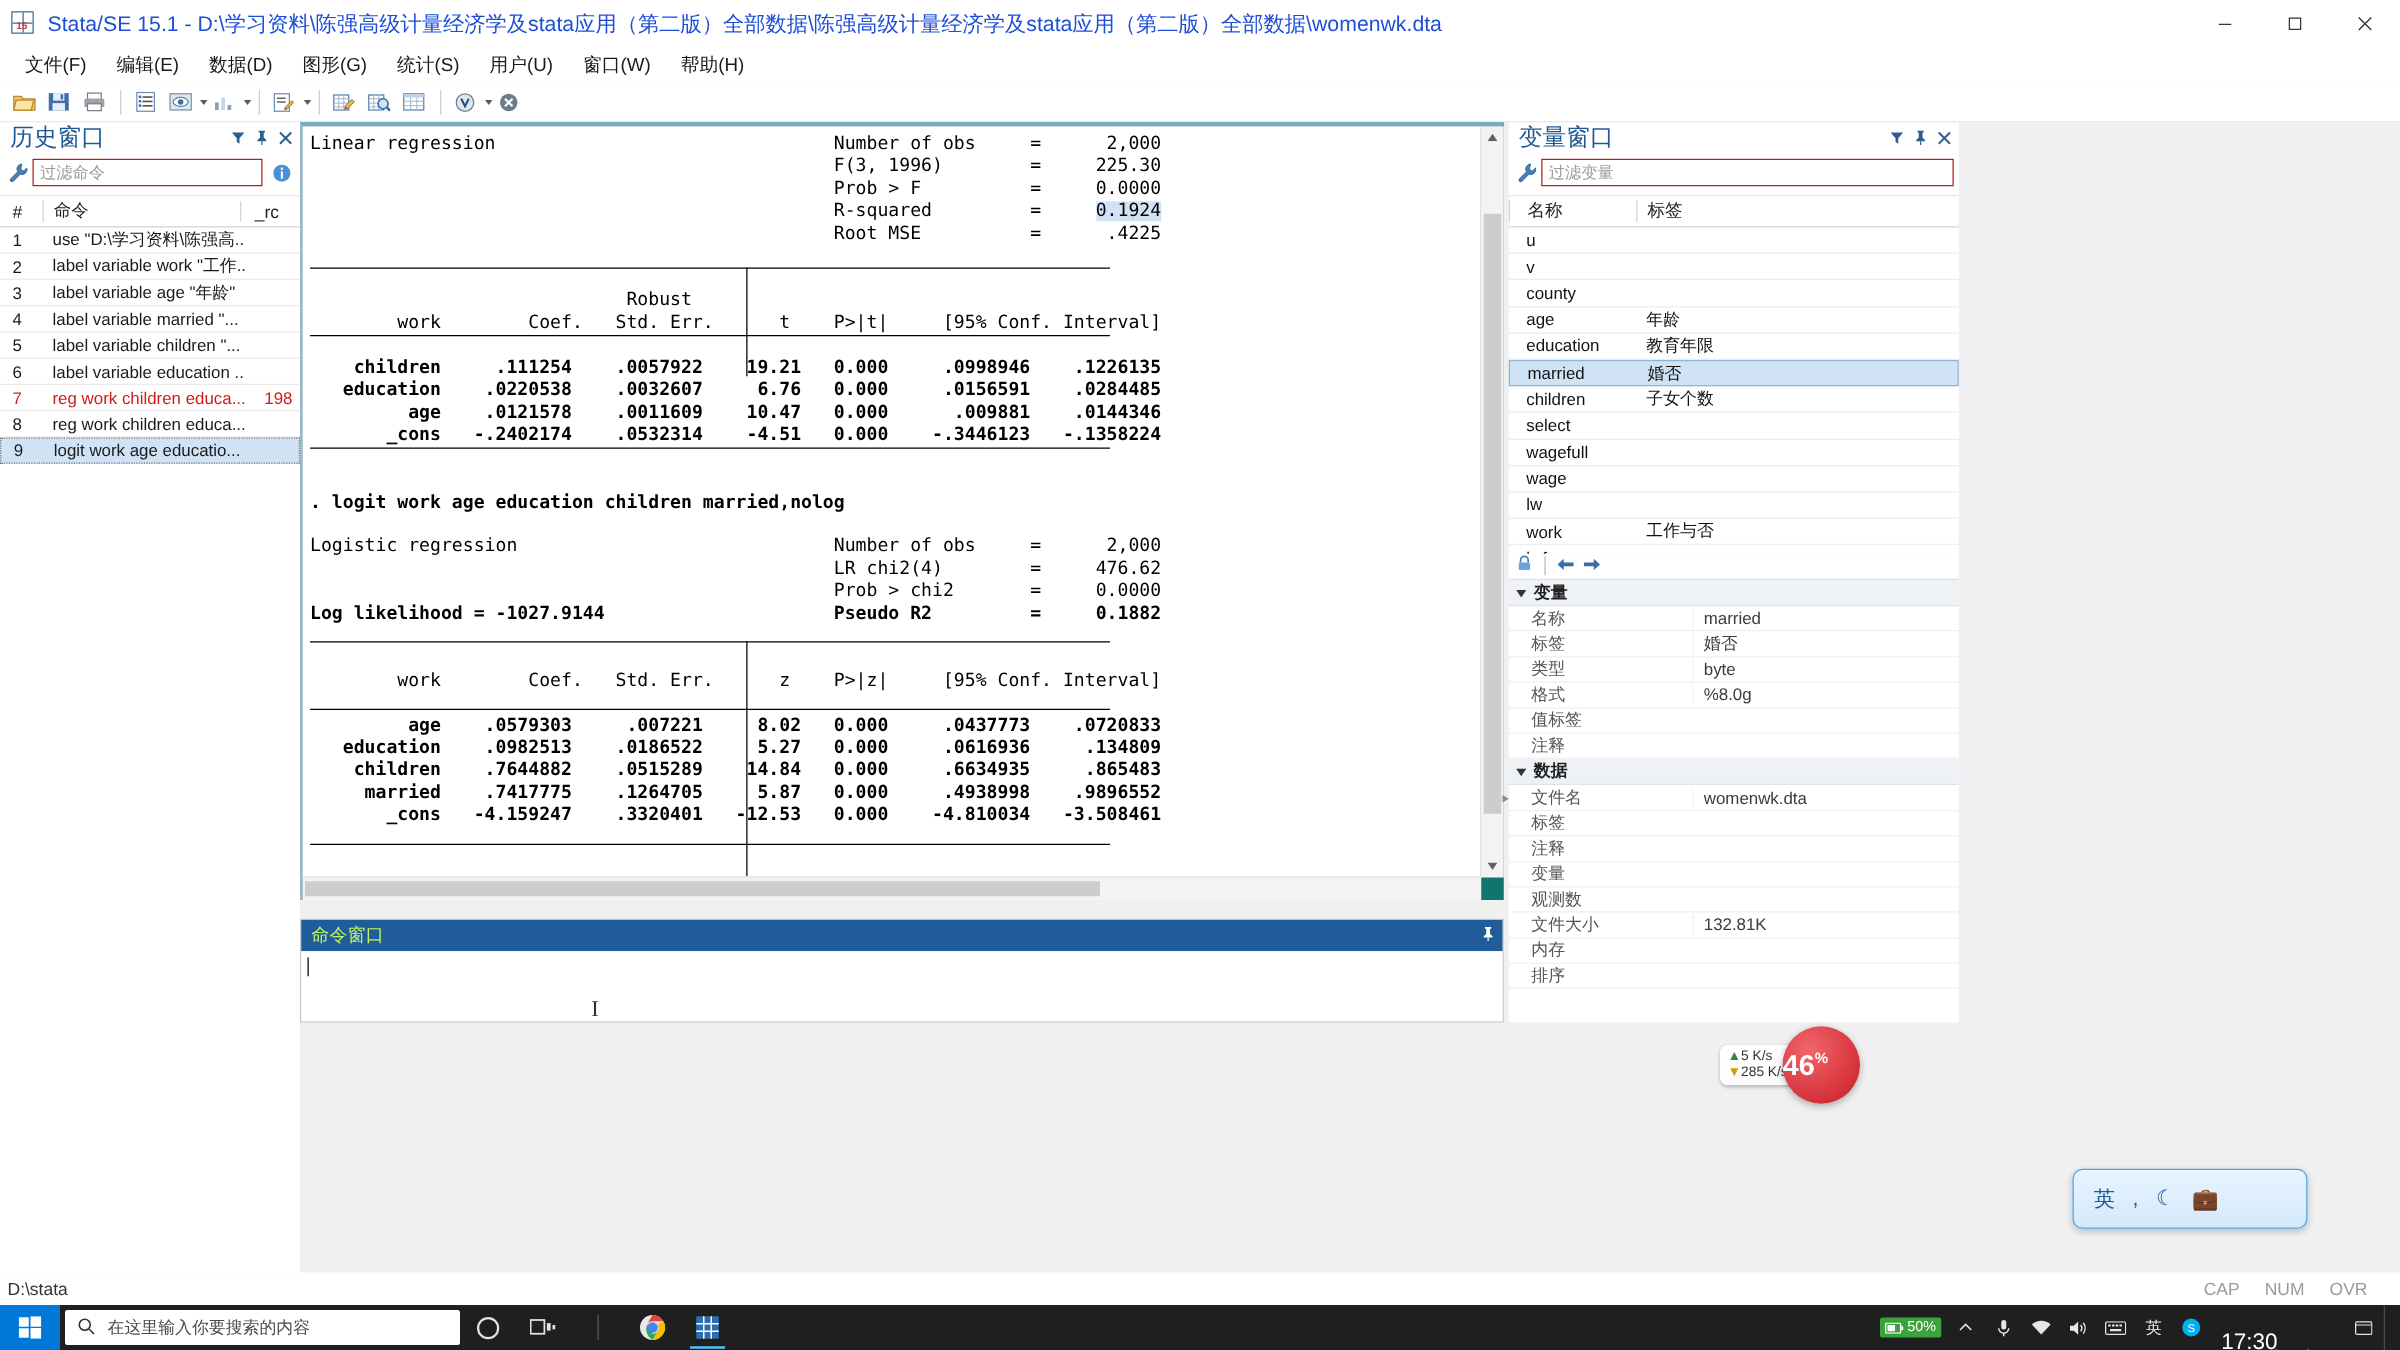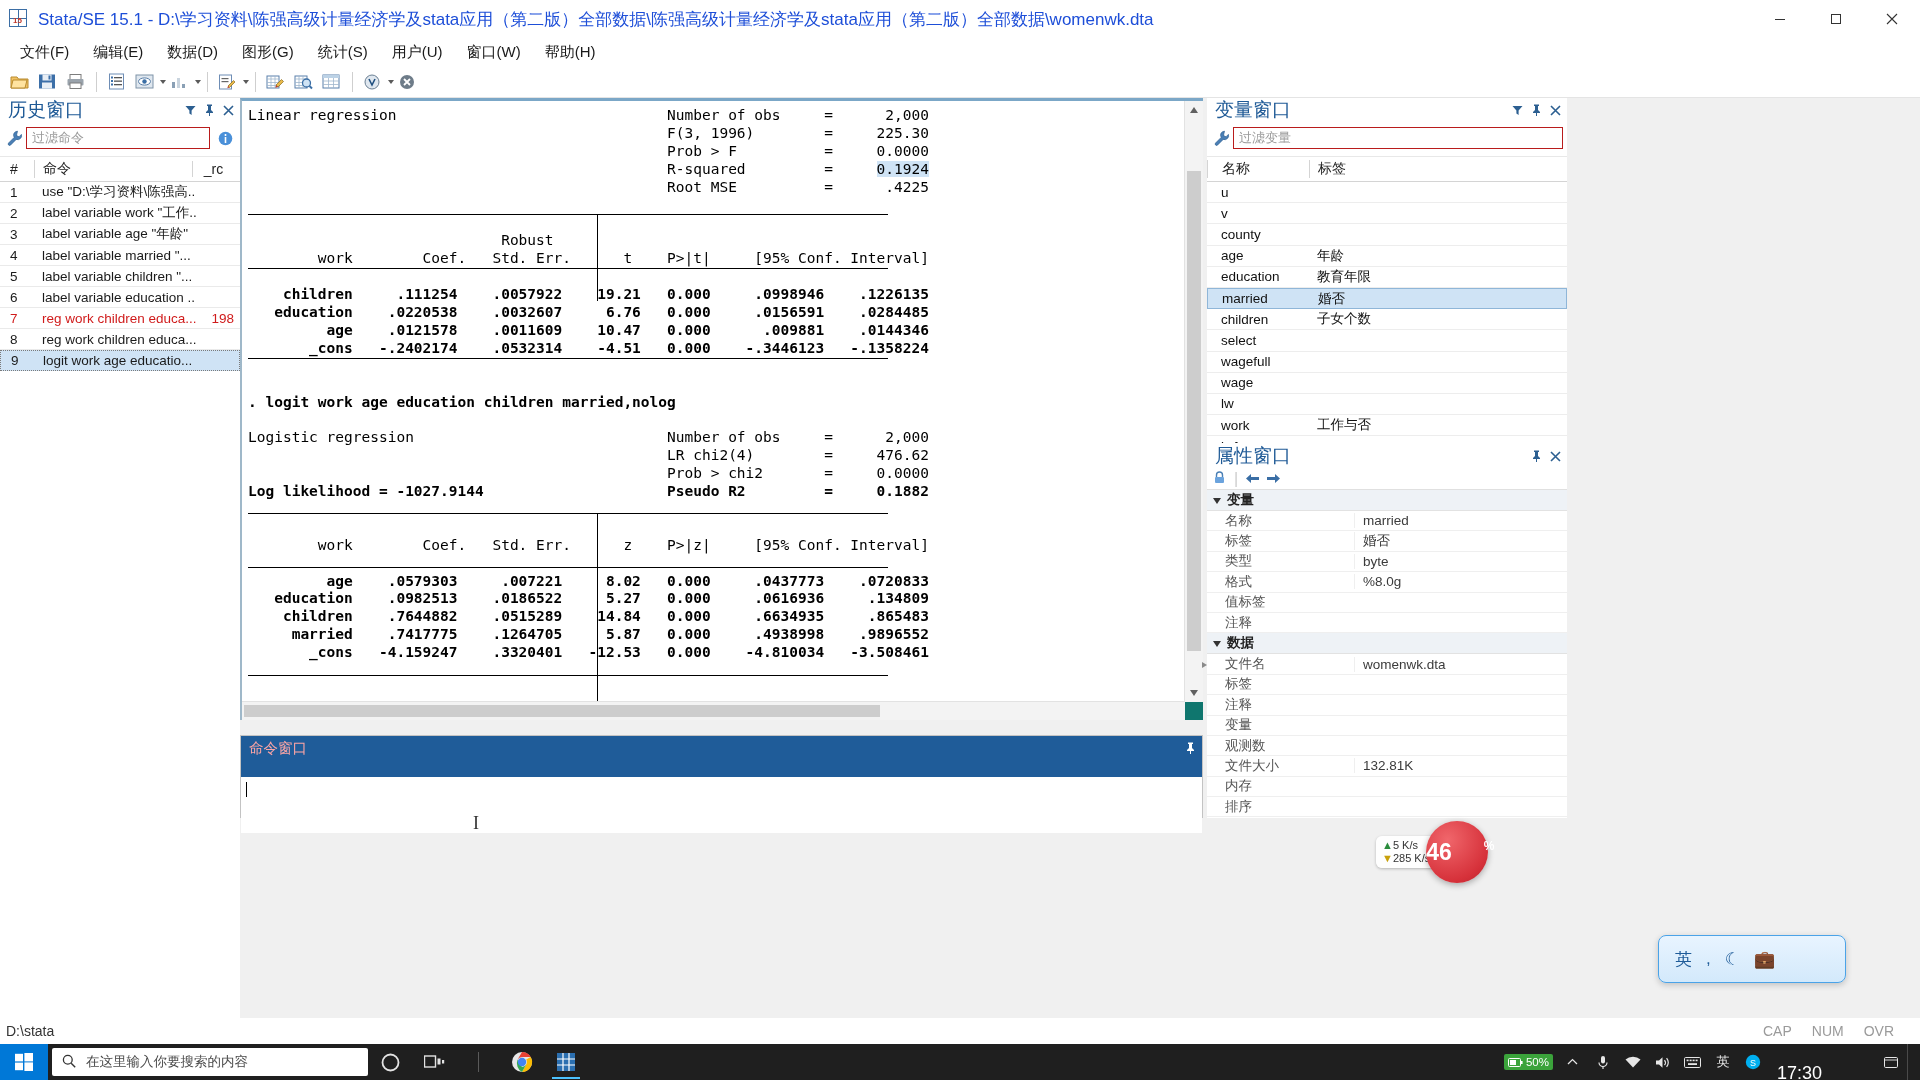--- a/index.html
+++ b/index.html
@@ -142,22 +142,22 @@
   .sb-arrow { width: 18px; height: 18px; display: flex; align-items: center; justify-content: center; color: #606060;}
   .sb-thumb-v { position: absolute; left: 2px; right: 2px; background: #cdcdcd; }
   .sb-thumb-h { position: absolute; top: 3px; bottom: 3px; background: #cdcdcd; }
 
   
   .cmdwin {
     position: absolute; left: 240px; top: 735px; width: 963px; height: 83px;
     background: #fff; border: 1px solid #c3c3c3; box-sizing: border-box;
   }
   .cmdwin-head {
-    height: 25px; background: #1f5c99; color: #fca5a5; display: flex; align-items: center;
-    padding: 0 6px 16px 8px; font-size: 14.5px;
+    height: 25px; background: #1f5c99; color: #bef264; display: flex; align-items: center;
+    padding: 0 6px 0 8px; font-size: 14.5px;
   }
   .cmdwin-body {
     height: 56px; background: #fff; position: relative;
   }
   .caret-line {
     position: absolute; left: 5px; top: 5px; width: 1px; height: 15px; background: #000;
   }
   .text-cursor {
     position: absolute; left: 232px; top: 36px; color: #333; font-size: 18px;
     font-family: "Liberation Serif", serif;
@@ -255,21 +255,21 @@
   }
   .speed-box {
     background: rgba(255,255,255,0.92); border-radius: 6px; padding: 3px 6px;
     font-size: 11px; color: #333; line-height: 13px; box-shadow: 0 1px 3px rgba(0,0,0,.25);
   }
   .speed-circle {
     width: 62px; height: 62px; border-radius: 50%;
     background: radial-gradient(circle at 35% 30%, #f0666b 0%, #d6313a 70%, #b5232c 100%);
     color: #fff; display: flex; align-items: center; justify-content: flex-start;
     font-size: 23px; font-weight: bold; margin-left: -10px;
-    box-shadow: 0 2px 6px rgba(0,0,0,.3); position: relative; gap: 32px;
+    box-shadow: 0 2px 6px rgba(0,0,0,.3); position: relative;
   }
   .speed-circle .pct { font-size: 12px; align-self: flex-start; margin-top: 18px; }
   .ime-bar {
     position: absolute; left: 1658px; top: 935px; width: 188px; height: 48px;
     background: linear-gradient(180deg,#e8f4ff 0%, #d3e9fb 100%);
     border: 1.5px solid #4aa3e8; border-radius: 8px;
     display: flex; align-items: center; gap: 14px; padding-left: 16px;
     box-sizing: border-box; box-shadow: 0 2px 6px rgba(0,0,0,.2);
   }
   .ime-bar .g { font-size: 17px; color: #1f5c99; }
@@ -623,34 +623,20 @@
           <div class="vl">工作与否</div>
         </div>
         <div class="var-row">
           <div class="vn">lwf</div>
           <div class="vl"></div>
         </div>
       </div>
   </div>
 
   <div class="panel-props">
-    <div class="props-head">
-      <div class="panel-title">属性窗口</div>
-      <div class="head-btn">
-        <svg width="11" height="12" viewBox="0 0 11 12">
-            <path d="M3 0.5 H8 V2 H7 V6 L9 8 V9 H2 V8 L4 6 V2 H3 Z" fill="#2c5f91"></path>
-            <path d="M5.5 9 V12" stroke="#2c5f91" stroke-width="1"></path>
-          </svg>
-      </div>
-      <div class="head-btn">
-        <svg width="11" height="11" viewBox="0 0 11 11">
-            <path d="M1 1 L10 10 M10 1 L1 10" stroke="#2c5f91" stroke-width="1.6"></path>
-          </svg>
-      </div>
-    </div>
     <div class="props-toolbar">
       <span>
         <svg width="13" height="13" viewBox="0 0 13 13">
           <path d="M3.5 6 V4 a3 3 0 0 1 6 0 V6" fill="none" stroke="#4a7fb5" stroke-width="1.4"></path>
           <rect x="2" y="6" width="9" height="6" rx="1" fill="#6ba3dd"></rect>
         </svg>
       </span>
       <span style="color:#ccc;">|</span>
       <span>
         <svg width="13" height="11" viewBox="0 0 13 11">

